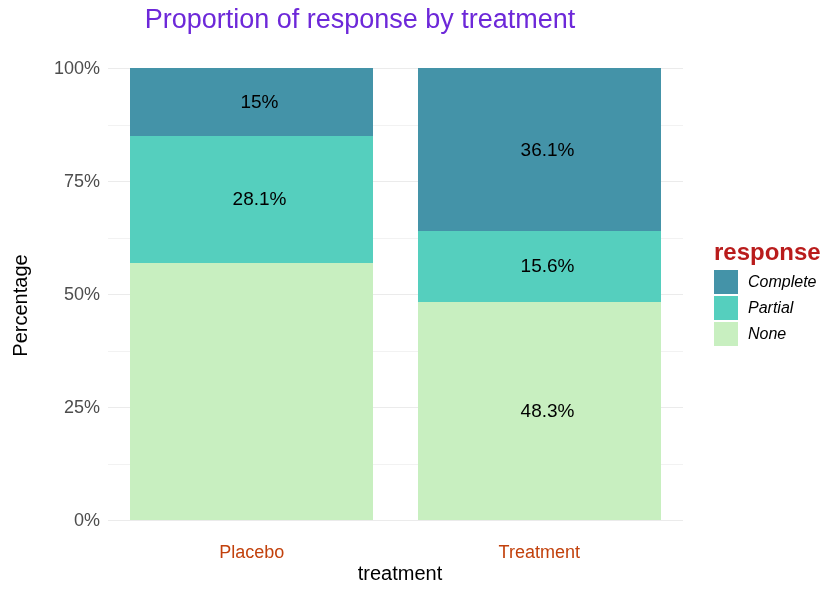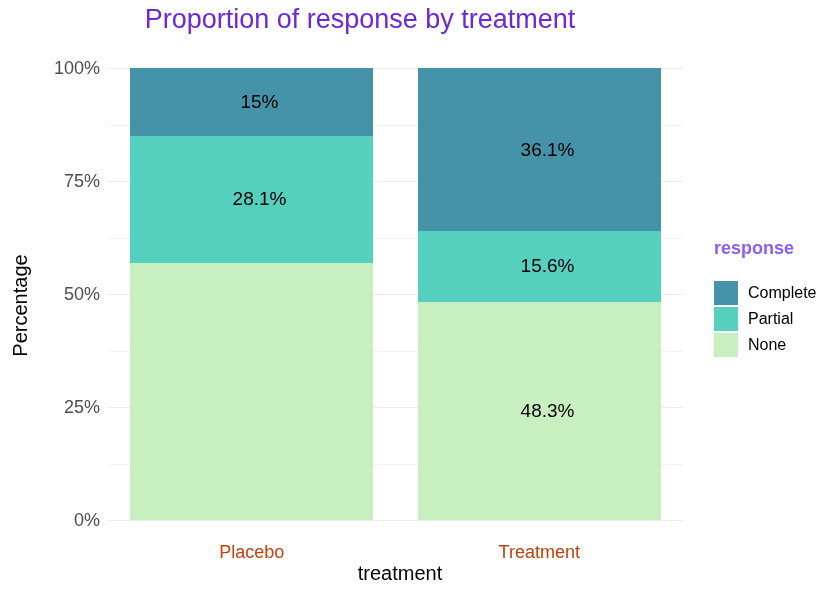--- a/index.html
+++ b/index.html
@@ -139,41 +139,42 @@
     padding-left: 8px;
   }
 
   
   .legend {
     position: absolute;
     left: 714px;
     top: 238px;
   }
   .legend-title {
-    font-size: 18px;
-    color: #8b5cf6;
+    font-size: 24px;
+    color: #b91c1c;
     font-weight: bold;
-    margin-bottom: 22px;
+    margin-bottom: 4px;
     white-space: nowrap;
   }
   .legend-item {
     display: flex;
     align-items: center;
     margin-bottom: 2px;
   }
   .legend-key {
     width: 24px;
     height: 24px;
     margin-right: 10px;
     flex: 0 0 auto;
   }
   .legend-label {
     font-size: 16px;
     color: #000000;
     white-space: nowrap;
+    font-style: italic;
   }
 </style>
 </head>
 <body>
 
 <div class="figure">
 
   <div class="chart-title">Proportion of response by treatment</div>
 
   <div class="y-axis-title">Percentage</div>

